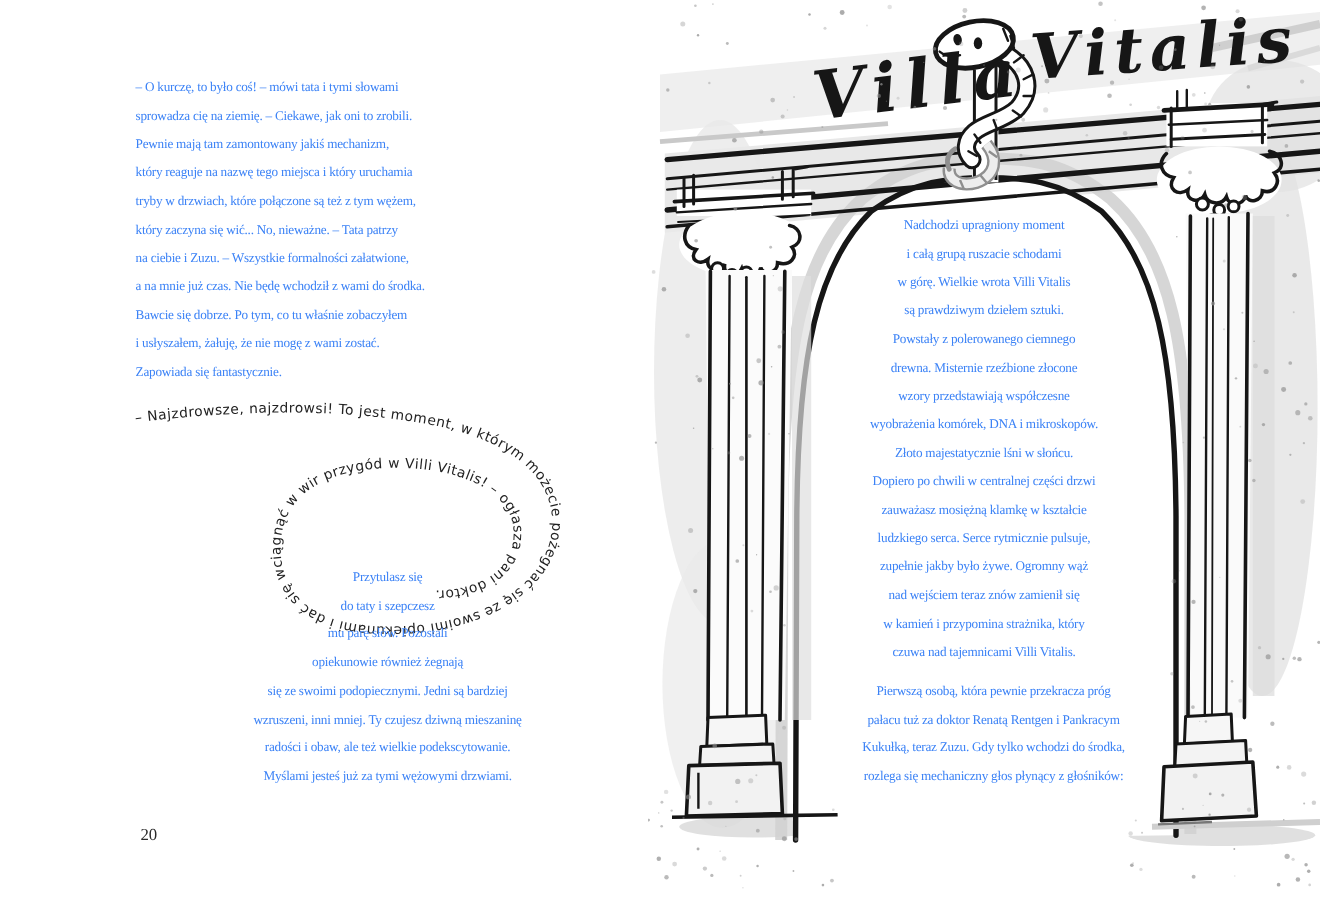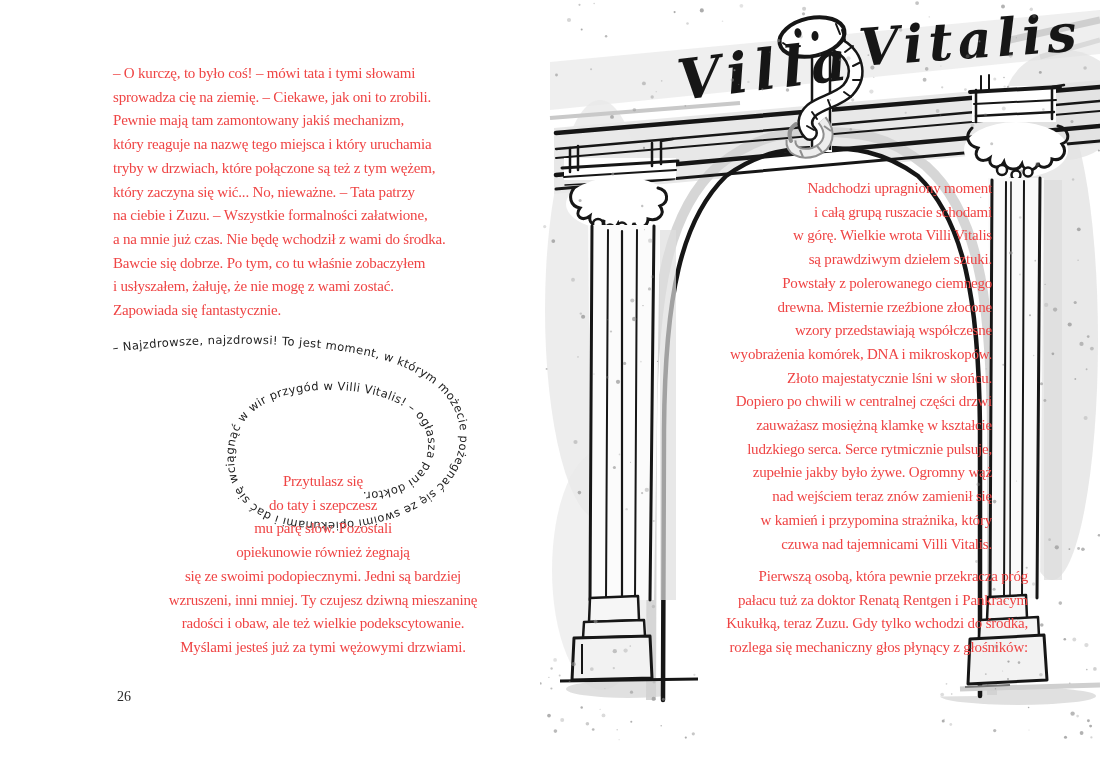--- a/index.html
+++ b/index.html
@@ -3,24 +3,24 @@
 <meta charset="utf-8">
 <style>
   html,body{margin:0;padding:0;}
   body{
     width:1100px;height:759px;position:relative;overflow:hidden;
     background:#ffffff;
     font-family:"Liberation Serif", serif;
   }
   .abs{position:absolute;}
   .body-text{
-    font-size:15px;line-height:23.7px;color:#ef4444;
+    font-size:11px;line-height:23.7px;color:#3b82f6;
     letter-spacing:-0.2px;white-space:pre-line;
   }
-  .centered{text-align:right;font-family:Liberation Serif, serif;}
+  .centered{text-align:center;font-family:Liberation Serif, serif;}
   #page-number{
     font-size:14px;color:#2a2a2a;
   }
   #spiral-svg text{
     font-family:"DejaVu Sans", sans-serif;font-size:11.5px;fill:#222;
     letter-spacing:0.4px;
   }
   #illustration{left:540px;top:0;}
   .title-word{
     font-family:"DejaVu Serif", serif;font-style:italic;font-weight:bold;
@@ -53,21 +53,21 @@
 
   <div class="abs body-text" style="left:113px;top:470px;width:420px;text-align:center;">Przytulasz się
 do taty i szepczesz
 mu parę słów. Pozostali
 opiekunowie również żegnają
 się ze swoimi podopiecznymi. Jedni są bardziej
 wzruszeni, inni mniej. Ty czujesz dziwną mieszaninę
 radości i obaw, ale też wielkie podekscytowanie.
 Myślami jesteś już za tymi wężowymi drzwiami.</div>
 
-  <div class="abs" id="page-number" style="left:117px;top:689px;">26</div>
+  <div class="abs" id="page-number" style="left:117px;top:689px;">20</div>
 </div>
 
 <div class="abs" style="left:540px;top:0;width:560px;height:759px;"></div>
 
 <svg id="illustration" class="abs" width="560" height="759" viewBox="0 0 560 759">
 
   <g>
     <polygon points="10,62 560,10 560,54 10,110" fill="#e9e9e9" opacity="0.75"></polygon>
     <polygon points="14,128 560,80 560,144 14,194" fill="#e2e2e2" opacity="0.8"></polygon>
     <ellipse cx="60" cy="310" rx="55" ry="210" fill="#e9e9e9" opacity="0.8"></ellipse>

